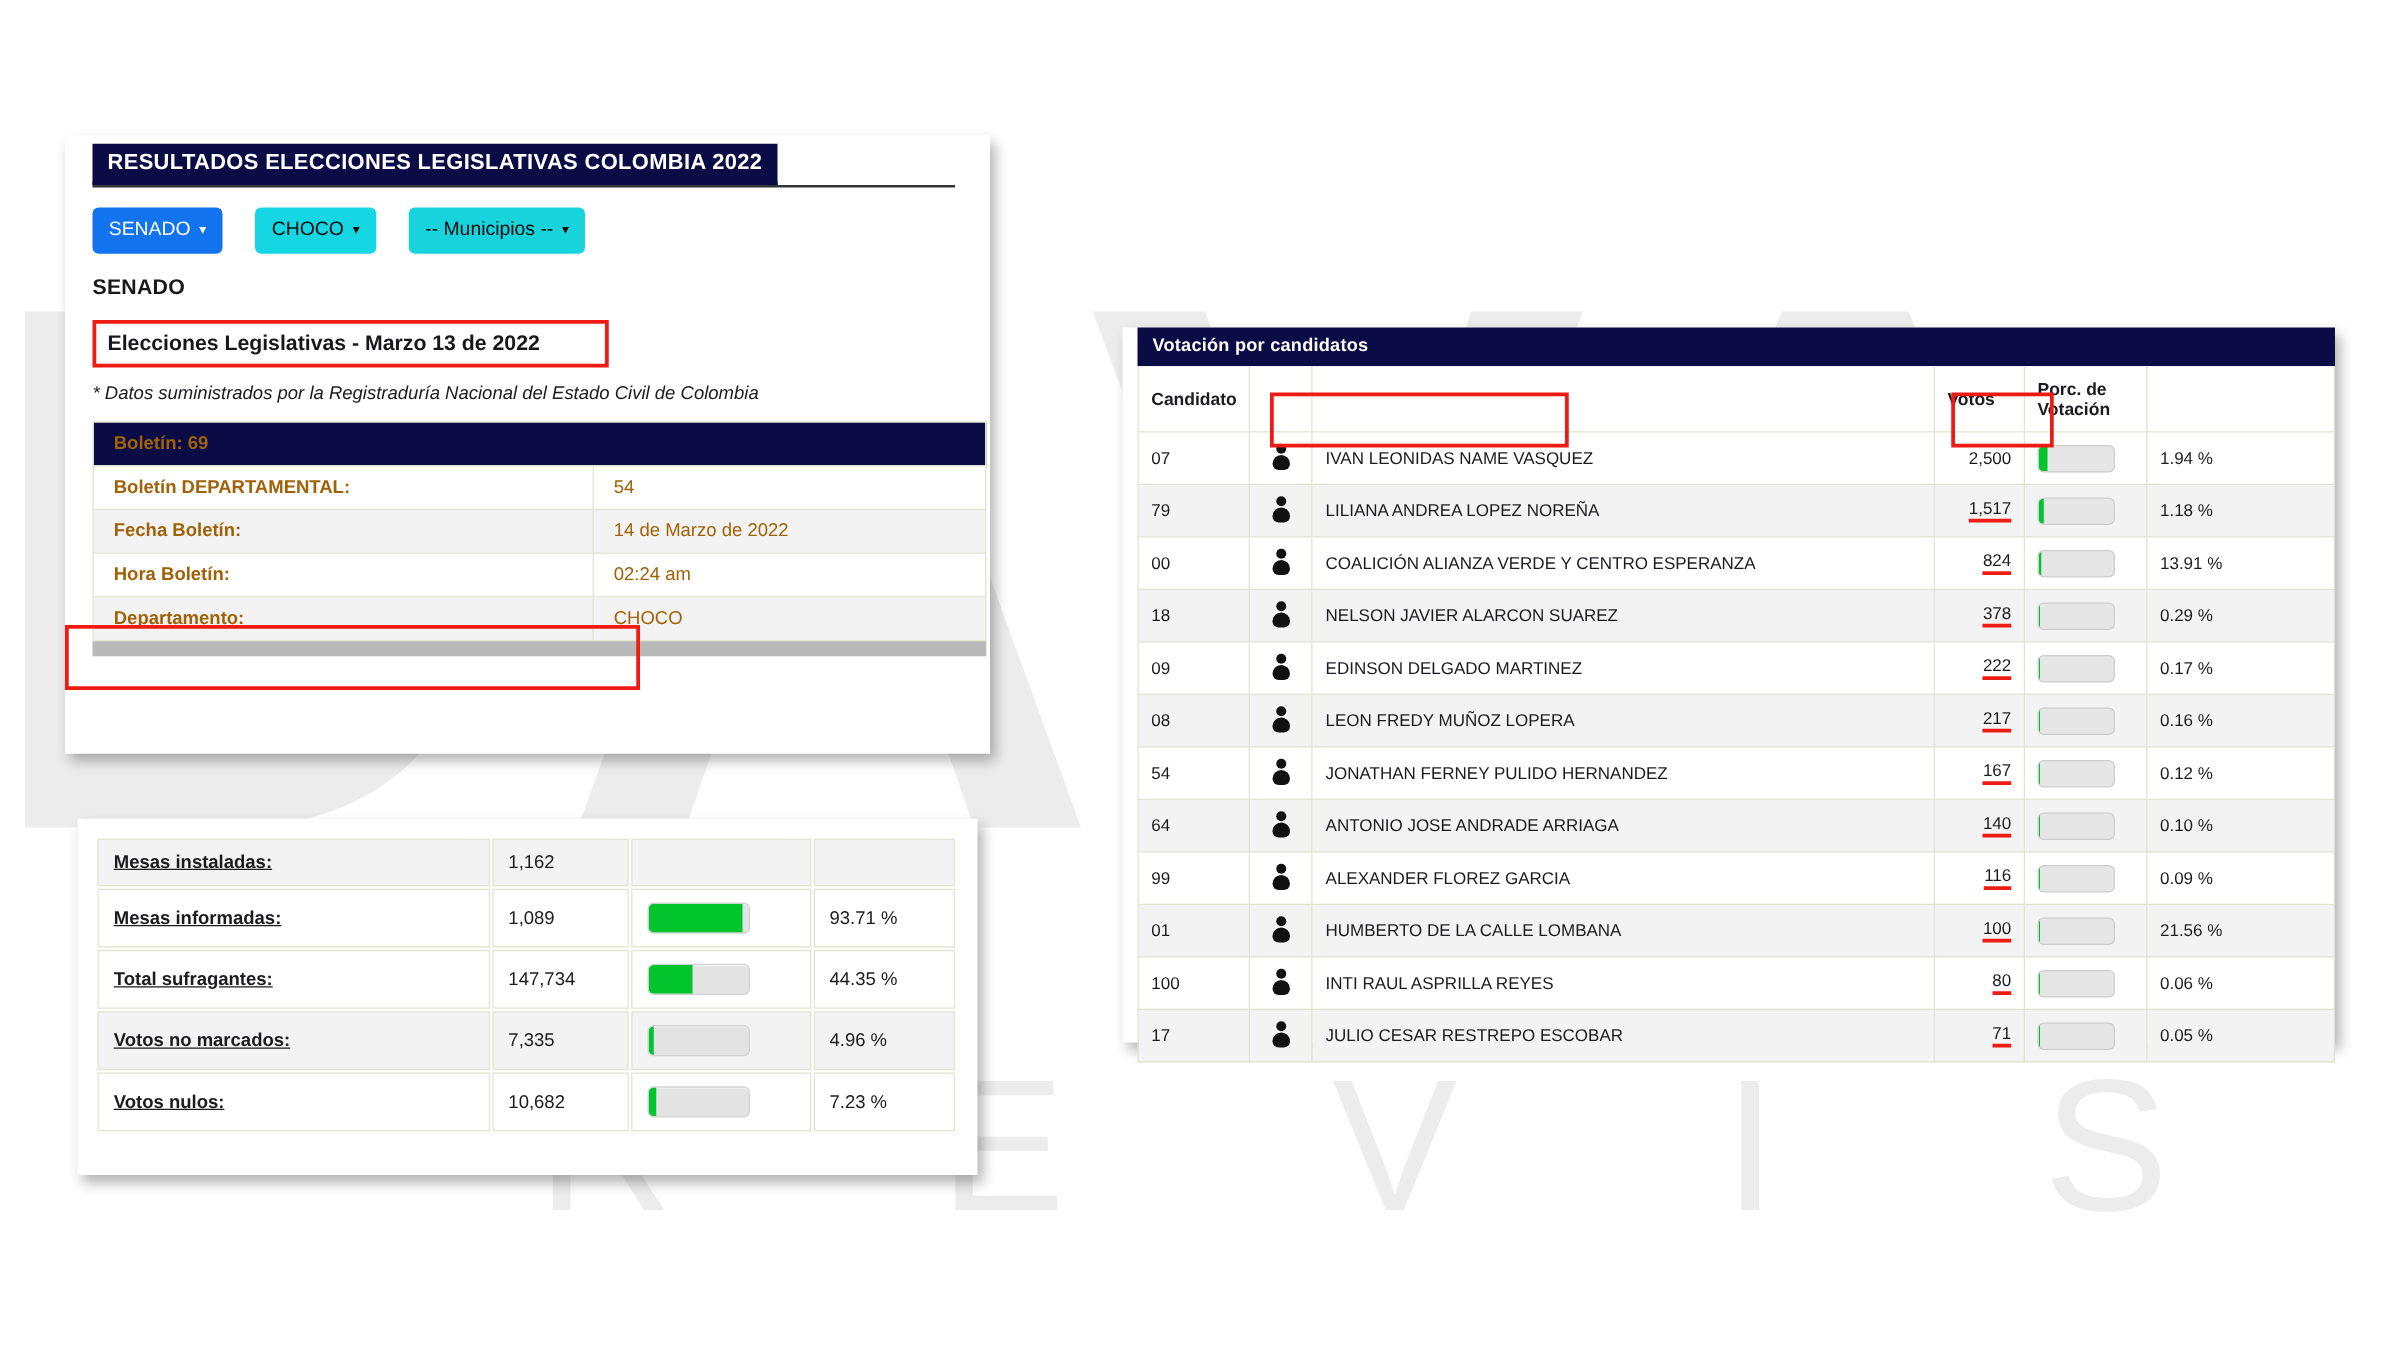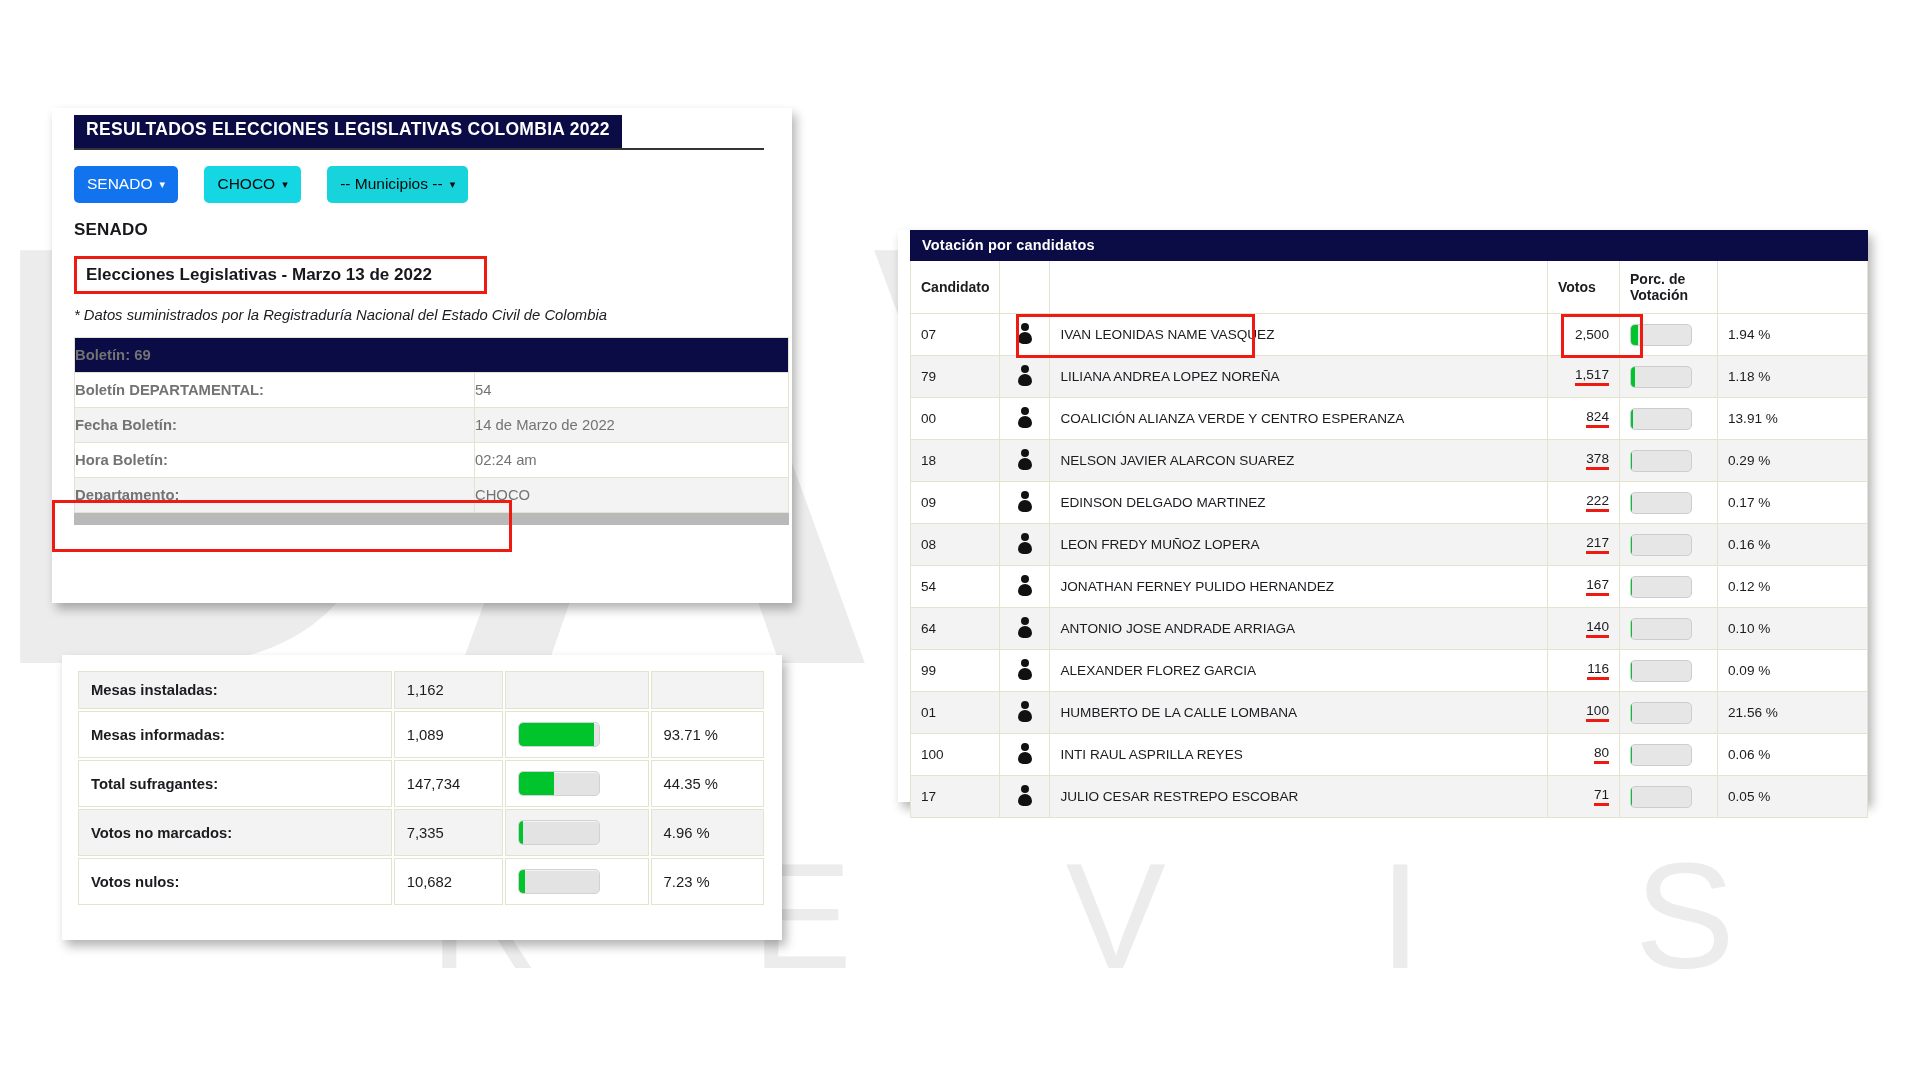--- a/index.html
+++ b/index.html
@@ -88,57 +88,57 @@
     border: 3px solid #ee1b13;
     padding: 6px 52px 6px 9px;
   }
   .boxed-red span { font-size: 17px; font-weight: 700; color: #17171c; }
   .datos-note {
     margin: 13px 0 0 22px;
     font-size: 14.8px; font-style: italic; color: #1b1b20; font-weight: 400;
   }
 
   table.grid { border-collapse: collapse; width: 715px; margin-left: 22px; }
-  table.grid td { border: 1px solid #e2e4cf; padding: 9px 0; font-size: 14.8px; color: #737373; margin-top: 12px; }
+  table.grid td { border: 1px solid #e2e4cf; padding: 9px 16px; font-size: 14.8px; color: #a16207; margin-top: 12px; }
   .grid-head td {
     background: #0b0b45; color: #ffffff; font-weight: 700; font-size: 15.2px;
     border: 1px solid #0b0b45; padding: 8px 12px;
   }
   .k { width: 400px; font-weight: 700; }
   .zebra-a { background: #f3f3f3; }
   .zebra-b { background: #ffffff; }
   #tbl-boletin { margin-top: 14px; }
   .hscroll {
     margin: 0 0 0 22px; width: 715px; height: 12px;
     background: #b9b9b9; border-radius: 0;
   }
 
   
   .redbox { position: absolute; border: 3px solid #ee1b13; pointer-events: none; z-index: 6; }
 
   
   #panel-stats { left: 62px; top: 655px; width: 720px; height: 285px; }
   #tbl-stats { margin: 14px 0 0 14px; width: 690px; }
   #tbl-stats td { border: 1px solid #e2e4cf; padding: 10px 12px; font-size: 14.8px; color:#1b1b20; }
-  #tbl-stats td.k { width: 320px; font-weight: 700; }
+  #tbl-stats td.k { width: 320px; font-weight: 700; text-decoration: underline; }
   #tbl-stats td.num { width: 110px; }
   #tbl-stats td.bar { width: 145px; }
   #tbl-stats td.pc  { width: 115px; }
   .bartrack {
     width: 82px; height: 25px;
     background: #e3e3e3;
     border: 1px solid #d2d2d2;
     border-radius: 5px;
     overflow: hidden;
     box-shadow: inset 0 1px 0 #f4f4f4;
   }
   .barfill { height: 100%; background: #00c42b; border-radius: 4px 0 0 4px; }
 
   
-  #panel-cand { left: 898px; top: 230px; width: 970px; height: 572px; padding-left: 12px; }
+  #panel-cand { left: 898px; top: 262px; width: 970px; height: 572px; padding-left: 12px; }
   #cand-title {
     background: #0b0b45; color: #fff; font-size: 14.5px; font-weight: 700;
     padding: 7px 0 8px 12px; letter-spacing: .2px;
   }
   table.cand { border-collapse: collapse; width: 100%; }
   table.cand th {
     text-align: left; font-size: 14px; font-weight: 700; color:#1b1b20;
     border: 1px solid #e2e4cf; border-top: none;
     padding: 10px 10px; background:#fff;
   }

